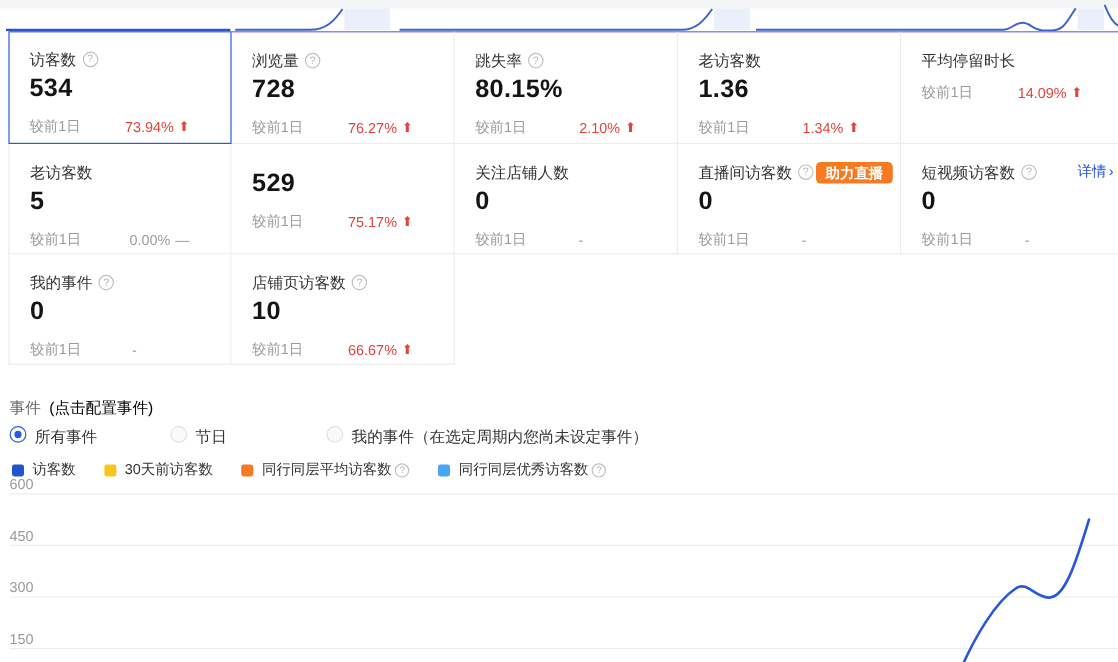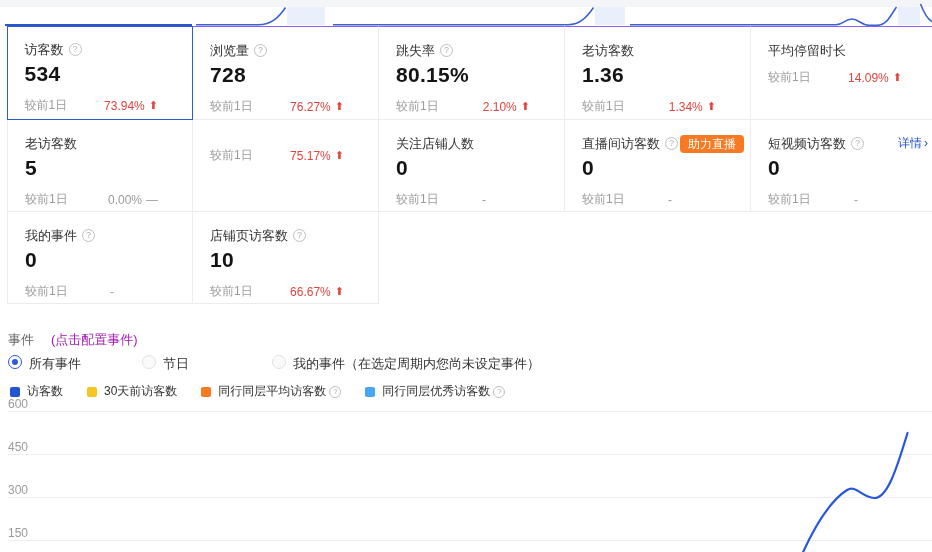--- a/index.html
+++ b/index.html
@@ -15,36 +15,36 @@
   .card{box-sizing:border-box;background:#fff;border-right:1px solid #ececec;
         border-bottom:1px solid #ececec;padding:16px 8px 0 17px;position:relative;}
   .card.row1{border-top:1px solid #8b5cf6;}
   .card.col1{border-left:1px solid #ececec;}
   .card.selected{border:1.5px solid #2b5bd8;z-index:2;padding:15px 8px 0 16.5px;}
   .card.empty{border:none;background:transparent;}
   .card-title{display:flex;align-items:center;font-size:13px;color:#333;height:15px;white-space:nowrap;}
   .info-icon{flex:0 0 auto;width:13px;height:13px;box-sizing:border-box;border:1px solid #c0c0c0;border-radius:50%;
              color:#b3b3b3;font-size:9px;line-height:11px;text-align:center;margin-left:5px;}
   .badge{margin-left:auto;margin-right:-2px;background:#f57a21;color:#fff;font-size:12px;
-         padding:3px 8px;border-radius:4px;line-height:12px;}
+         padding:3px 8px;border-radius:4px;line-height:12px;font-weight:bold;}
   .detail-link{margin-left:auto;color:#1d4ed8;font-size:12px;cursor:pointer;white-space:nowrap;}
   .detail-link .chev{font-size:12px;margin-left:2px;}
   .card-value{font-size:21px;font-weight:bold;color:#141414;margin-top:5px;letter-spacing:.3px;}
   .card-compare{display:flex;align-items:center;font-size:12px;color:#9b9b9b;margin-top:11px;}
   .change{margin-left:auto;margin-right:26px;display:flex;}
   .chg-up{color:#e0443c;}
   .chg-flat{color:#9b9b9b;}
   .chg-none{color:#9b9b9b;margin-right:70px;}
   .arrow-up{font-size:11px;margin-left:4px;color:#e0443c;}
   .flat-dash{margin-left:4px;}
 
   
   .events{position:absolute;top:331px;left:8px;width:600px;font-size:13px;}
   .events-head{display:flex;color:#666;align-items:center;}
-  .config-link{color:#a21caf;margin-left:17px;cursor:pointer;}
+  .config-link{color:#000000;margin-left:7px;cursor:pointer;}
   .radio-row{position:relative;height:18px;margin-top:6px;}
   .radio-opt{position:absolute;top:0;display:flex;cursor:pointer;white-space:nowrap;}
   .radio-opt .rc{width:14px;height:14px;box-sizing:border-box;border-radius:50%;margin-right:7px;
                  border:1px solid #e1e1e1;background:#fafafa;position:relative;}
   .radio-opt.sel .rc{border:1px solid #2b5bd8;background:#fff;}
   .radio-opt.sel .rc::after{content:"";position:absolute;left:3px;top:3px;width:6px;height:6px;
                  border-radius:50%;background:#2b5bd8;}
   .radio-opt .rl{color:#333;}
 
   
@@ -160,20 +160,21 @@
       <div class="card-compare">
         <span>较前1日</span>
         <span class="change chg-flat">
           <span>0.00%</span>
           <span class="flat-dash">—</span>
         </span>
       </div>
     </div>
 
     <div class="card">
+      <div class="card-value">529</div>
       <div class="card-compare">
         <span>较前1日</span>
         <span class="change chg-up">
           <span>75.17%</span>
           <span class="arrow-up">⬆</span>
         </span>
       </div>
     </div>
 
     <div class="card">

